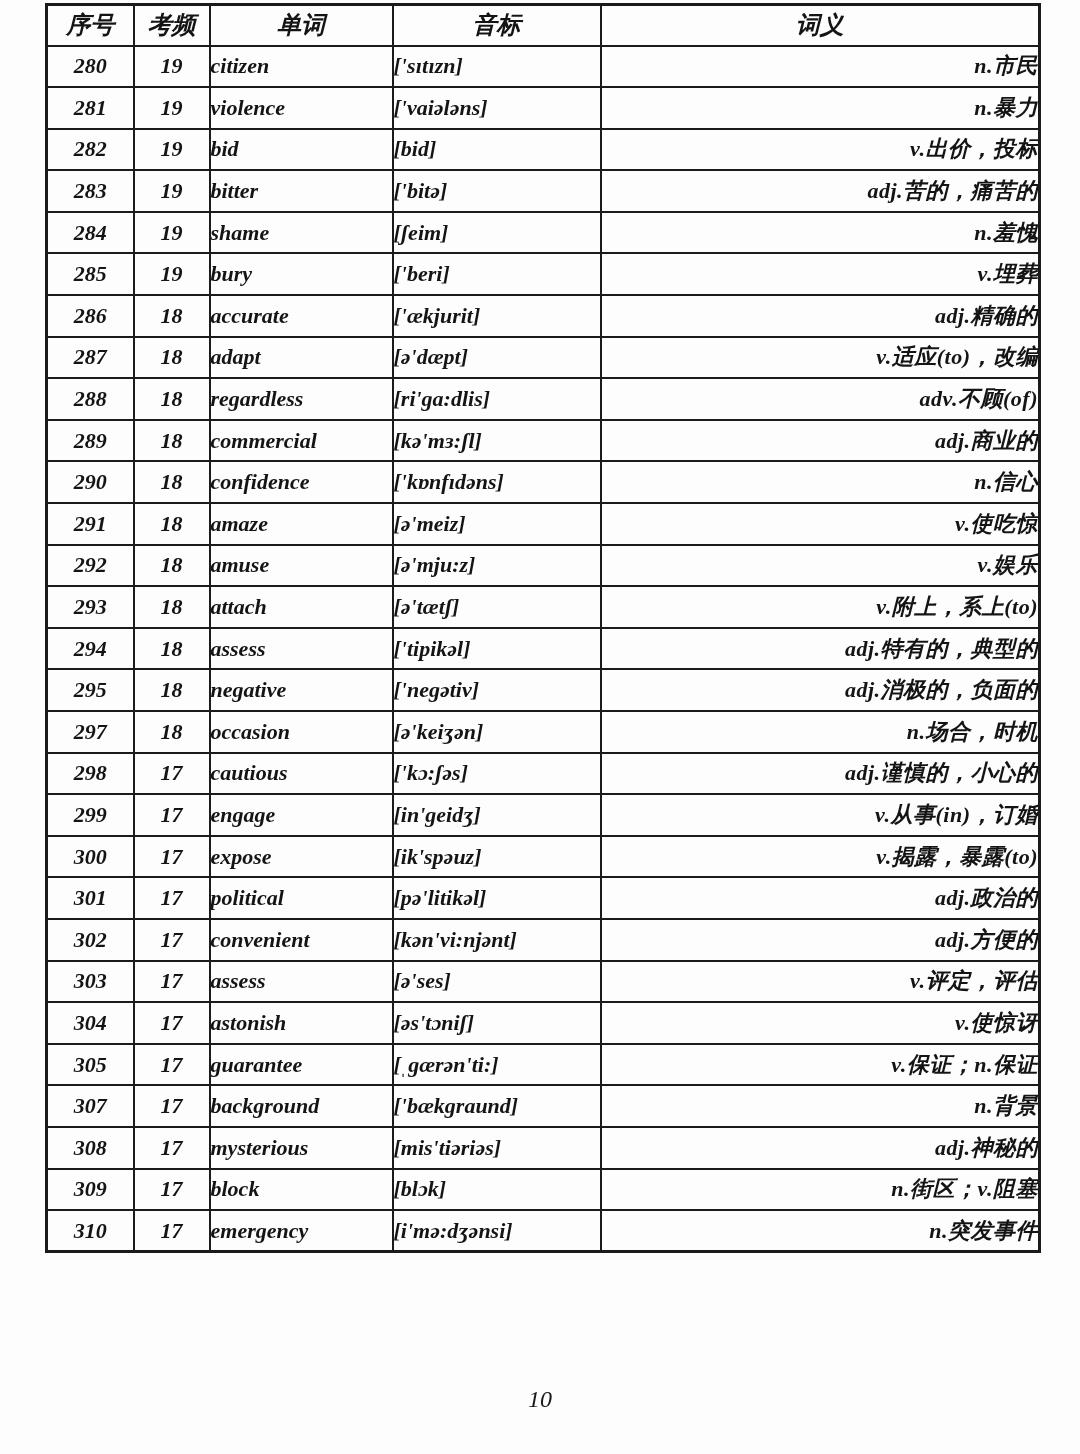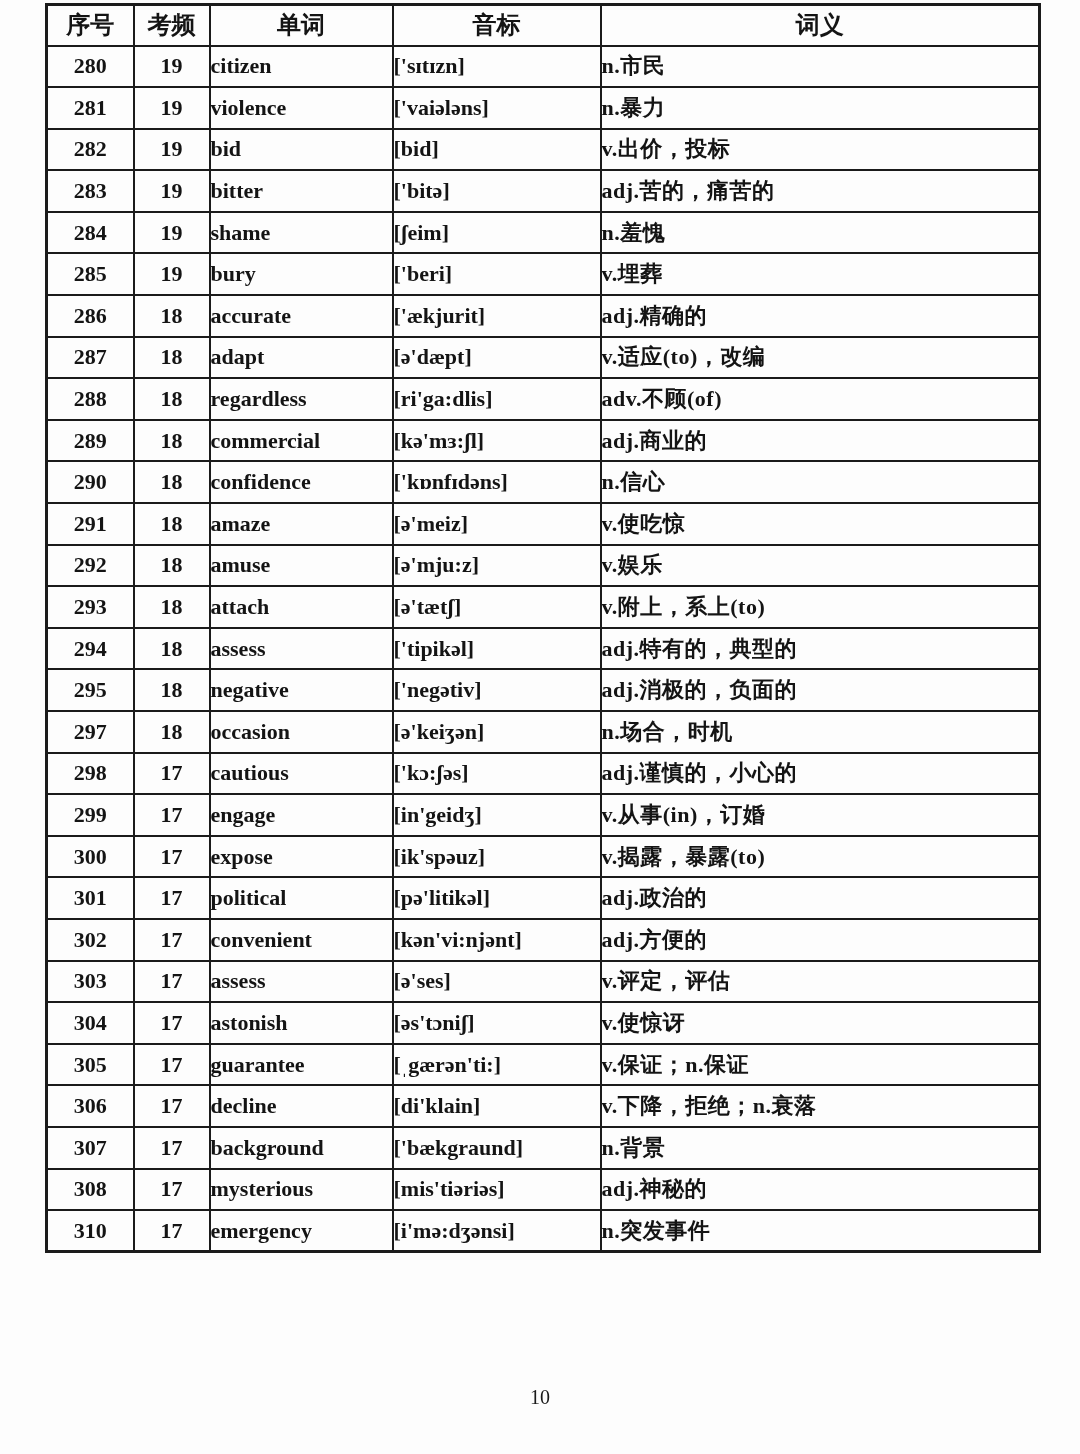--- a/index.html
+++ b/index.html
@@ -7,20 +7,21 @@
   body {
     width: 1080px; height: 1454px;
     background: #ffffff;
     font-family: "Liberation Serif", serif;
   }
   .sheet {
     position: relative;
     width: 1080px; height: 1454px;
     background: #fdfdfd;
     overflow: hidden;
+    font-style: italic;
   }
   table.vocab {
     position: absolute;
     left: 45px; top: 3px;
     width: 993px;
     border-collapse: collapse;
     table-layout: fixed;
     border: 3px solid #1b1b1b;
   }
   table.vocab th, table.vocab td {
@@ -36,27 +37,27 @@
     text-align: center;
     padding: 0;
   }
   table.vocab tbody td {
     height: 41.6px;
     font-size: 22px;
     padding: 0;
   }
   td.col-0, td.col-1 { text-align: center; }
   td.col-2, td.col-3, td.col-4 { text-align: left; padding-left: 9px; }
-  td.col-4 { letter-spacing: 0.5px; }
+  td.col-4 { letter-spacing: 0.5px; text-align: right; }
   .page-number {
     position: absolute;
     left: 0; top: 1386px;
     width: 1080px;
     text-align: center;
-    font-size: 20px;
+    font-size: 24px;
     color: #1a1a1a;
     font-family: "Liberation Serif", serif;
   }
 </style>
 </head>
 <body>
 
 <div class="sheet">
 
   <table class="vocab">
@@ -246,41 +247,41 @@
           <td class="col-4">v.使惊讶</td>
         </tr>
         <tr>
           <td class="col-0">305</td>
           <td class="col-1">17</td>
           <td class="col-2">guarantee</td>
           <td class="col-3">[ˌgærən'ti:]</td>
           <td class="col-4">v.保证；n.保证</td>
         </tr>
         <tr>
-          <td class="col-0">306</td>
-          <td class="col-1">17</td>
-          <td class="col-2">decline</td>
-          <td class="col-3">[di'klain]</td>
-          <td class="col-4">v.下降，拒绝；n.衰落</td>
-        </tr>
-        <tr>
           <td class="col-0">307</td>
           <td class="col-1">17</td>
           <td class="col-2">background</td>
           <td class="col-3">['bækgraund]</td>
           <td class="col-4">n.背景</td>
         </tr>
         <tr>
           <td class="col-0">308</td>
           <td class="col-1">17</td>
           <td class="col-2">mysterious</td>
           <td class="col-3">[mis'tiəriəs]</td>
           <td class="col-4">adj.神秘的</td>
         </tr>
         <tr>
+          <td class="col-0">309</td>
+          <td class="col-1">17</td>
+          <td class="col-2">block</td>
+          <td class="col-3">[blɔk]</td>
+          <td class="col-4">n.街区；v.阻塞</td>
+        </tr>
+        <tr>
           <td class="col-0">310</td>
           <td class="col-1">17</td>
           <td class="col-2">emergency</td>
           <td class="col-3">[i'mə:dʒənsi]</td>
           <td class="col-4">n.突发事件</td>
         </tr>
       </tbody>
   </table>
 
   <div class="page-number">10</div>

